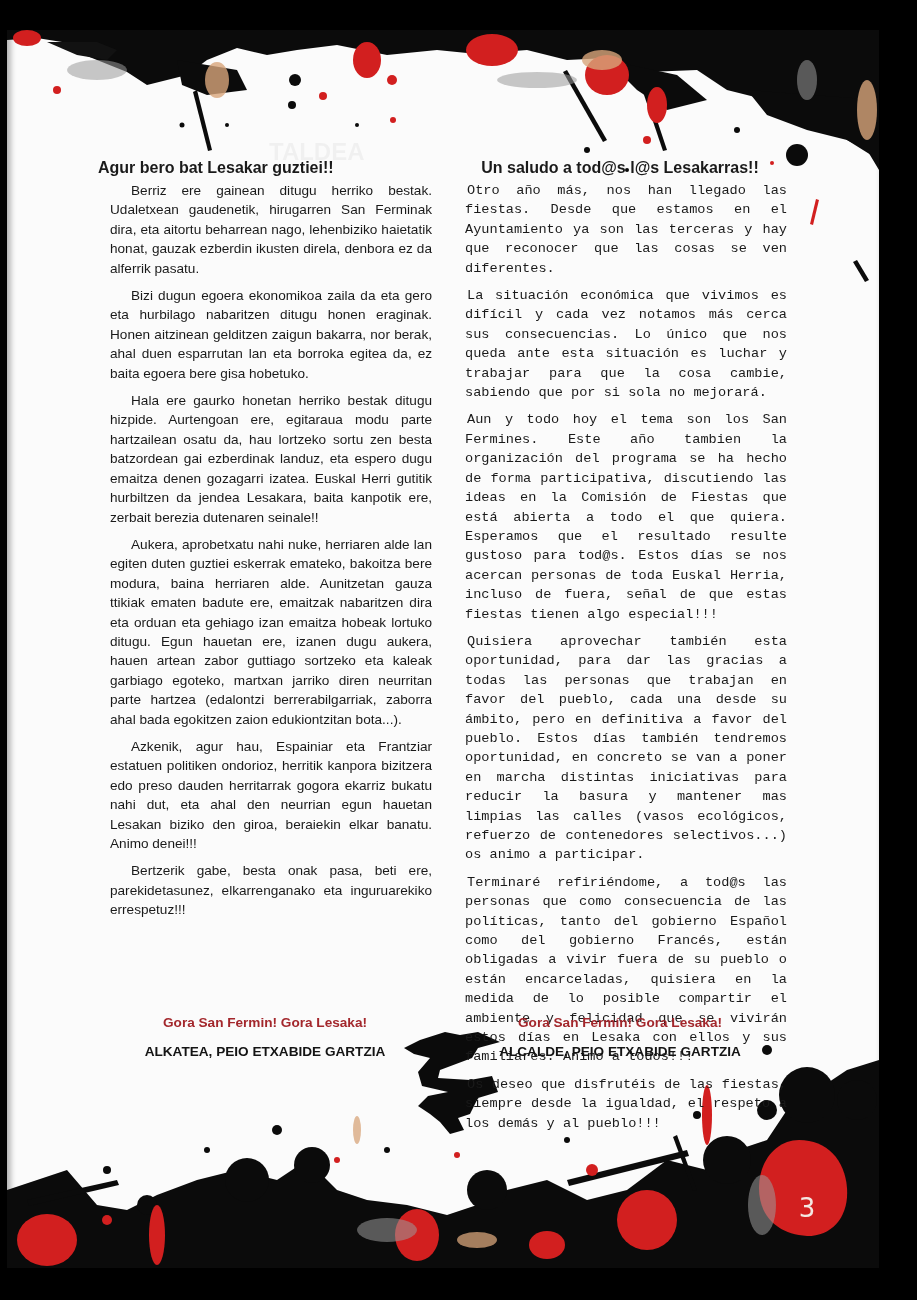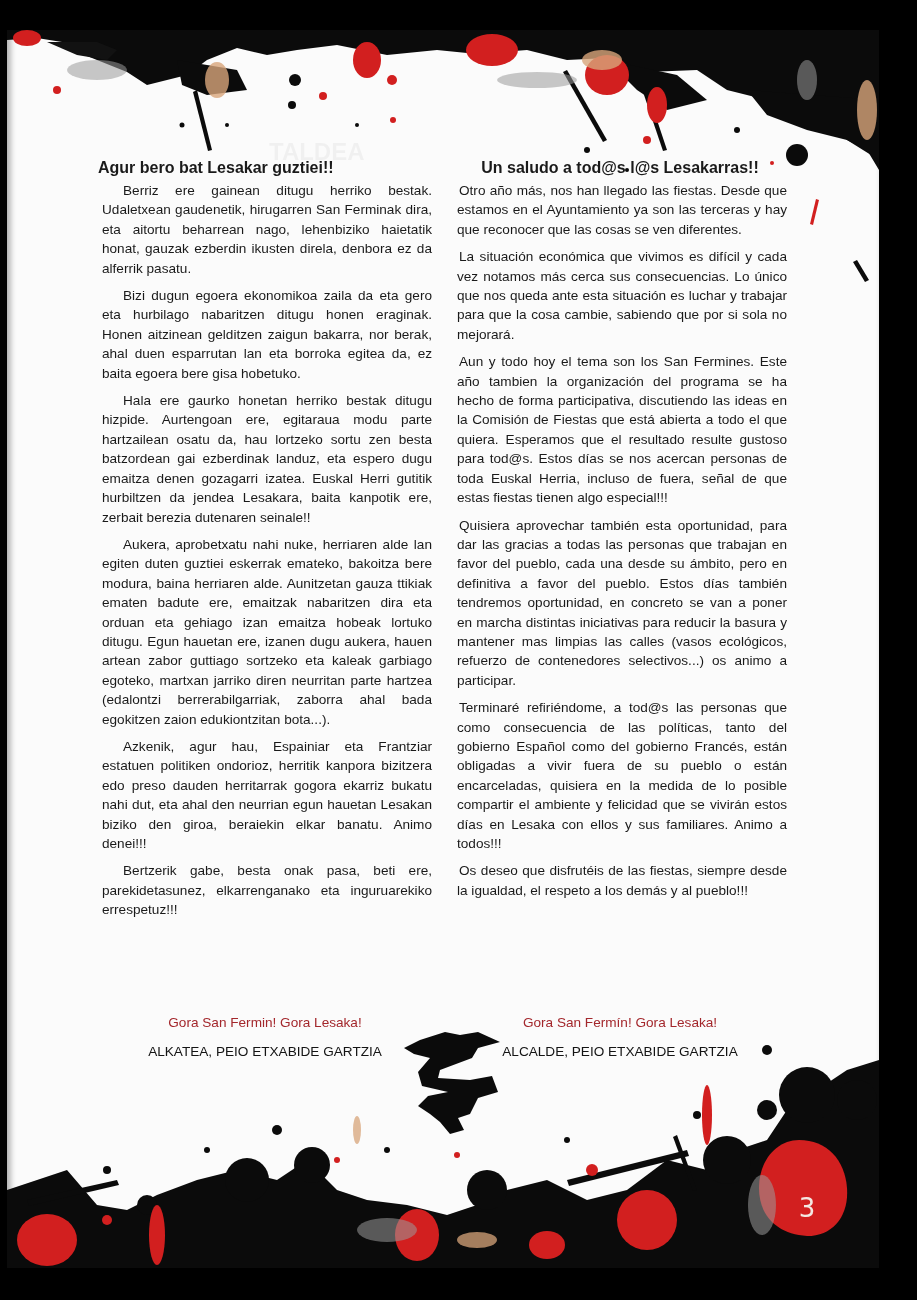--- a/index.html
+++ b/index.html
@@ -25,24 +25,24 @@
     .col {
       position: absolute; top: 128px; width: 334px;
       color: #1a1a1a; font-size: 13.6px; line-height: 19.4px;
     }
     .col.left { left: 91px; }
     .col.right { left: 446px; }
     .col h2 {
       margin: 0 0 4px 0; font-size: 16px; font-weight: bold; line-height: 19px;
     }
     .col.right h2 { text-align: center; }
-    .col p { margin: 0 0 8px 4px; text-align: justify; }
+    .col p { margin: 0 0 8px 12px; text-align: justify; }
     .col.left p { text-indent: 21px; }
-    .col.right p { text-indent: 2px; }
-    .sig { position: absolute; width: 334px; text-align: center; font-weight: normal; font-size: 13.6px; }
+    .col.right p { text-indent: 2px; font-family: Liberation Mono, monospace; }
+    .sig { position: absolute; width: 334px; text-align: center; font-weight: bold; font-size: 13.6px; }
     .sig .cheer { color: #a3272c; margin-bottom: 10px; height: 19px; }
     .sig .name { color: #141414; height: 19px; text-align: center; }
     .sig.left { left: 91px; top: 985px; }
     .sig.right { left: 446px; top: 985px; }
     .pagenum {
       position: absolute; left: 760px; top: 1140px; width: 80px; height: 76px;
       display: flex; align-items: center; justify-content: center;
       color: #f4e8e2; font-size: 26px; font-family: "DejaVu Sans", sans-serif;
     }
   </style>

